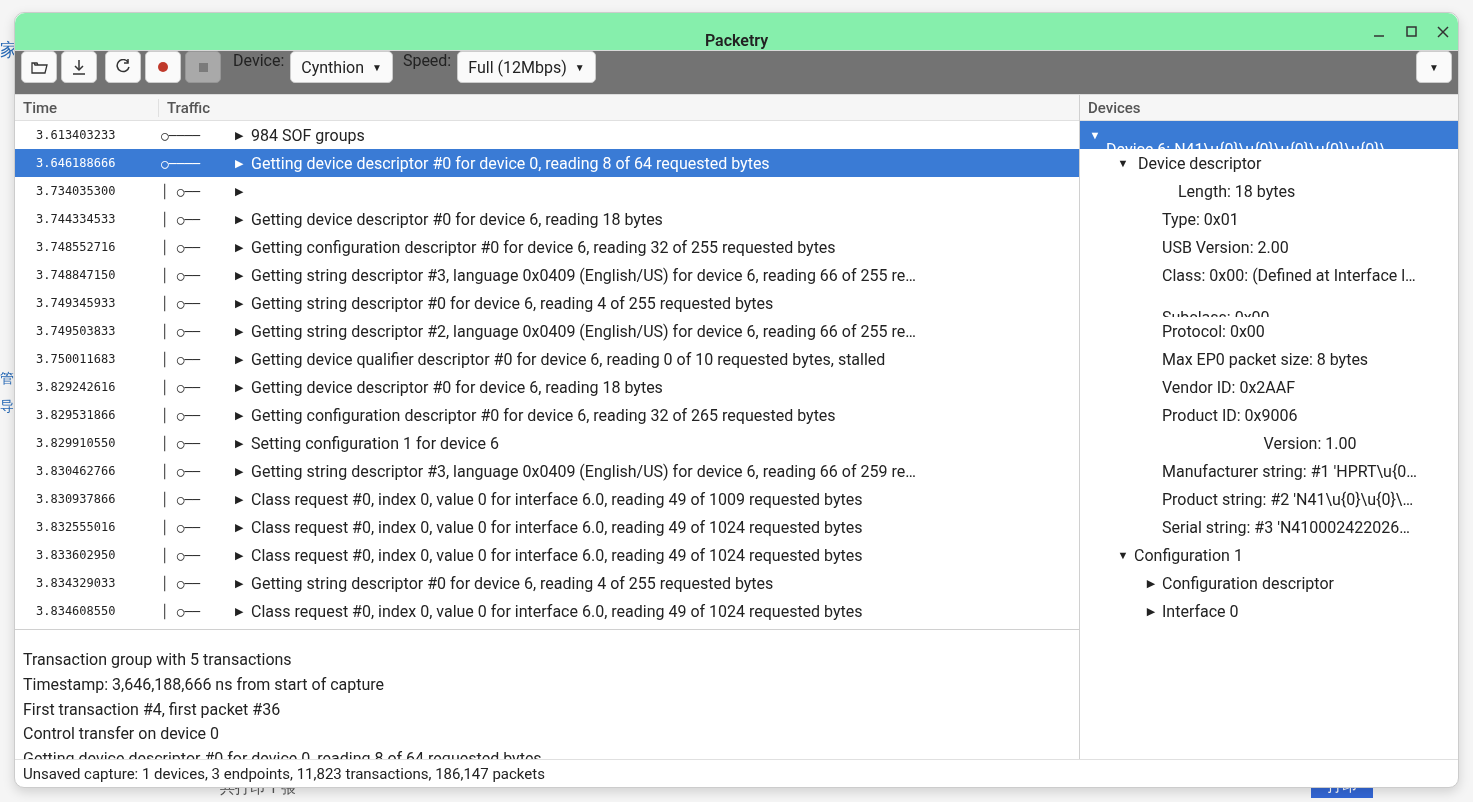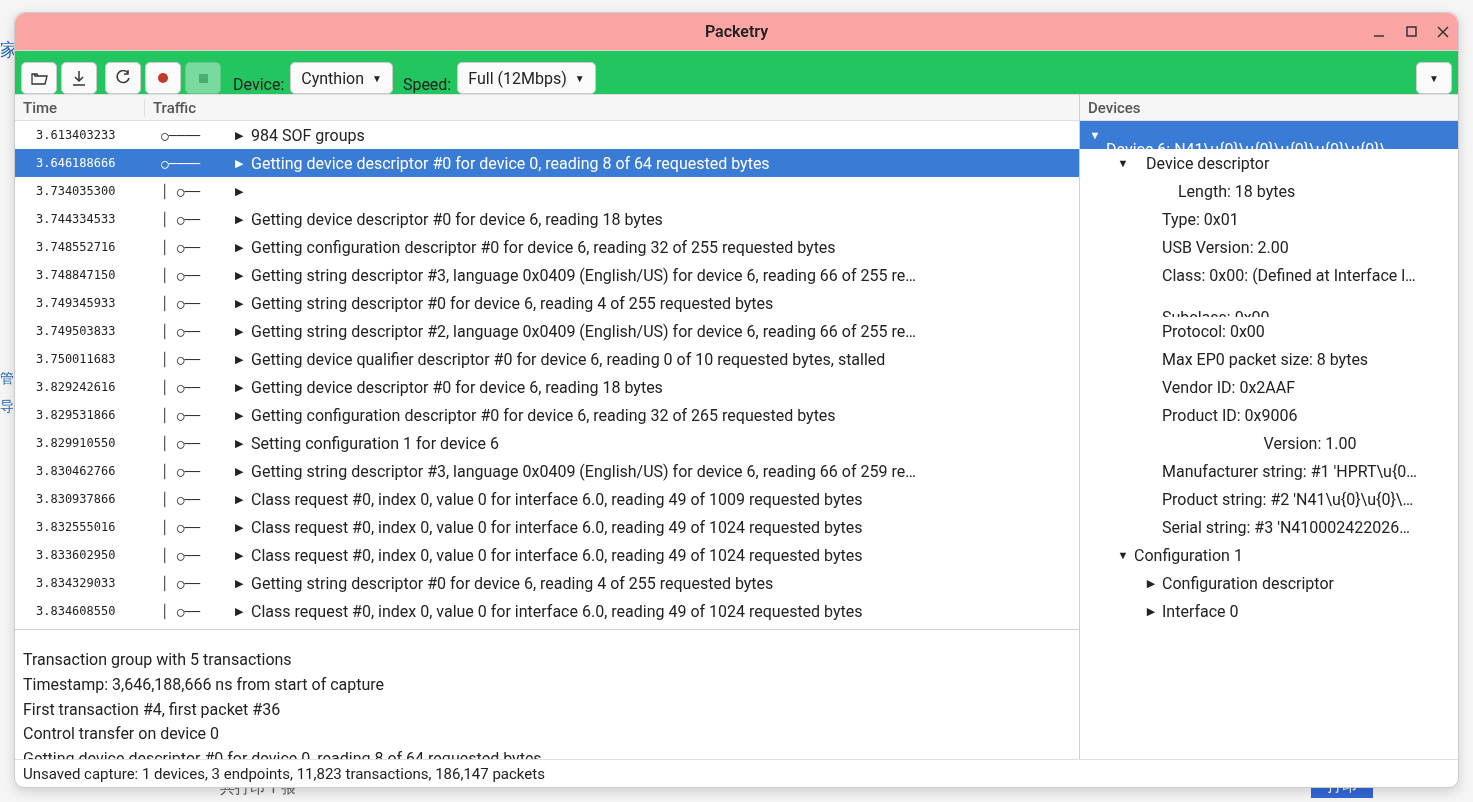--- a/index.html
+++ b/index.html
@@ -21,25 +21,25 @@
     height: 776px;
     background: #fff;
     border: 1px solid #ccc;
     border-radius: 10px;
     display: flex;
     flex-direction: column;
     box-shadow: 0 4px 12px rgba(0,0,0,0.15);
   }
   .titlebar {
     height: 38px;
-    background: #fca5a5;
+    background: #86efac;
     border-bottom: 1px solid #d8d8d8;
     border-radius: 10px 10px 0 0;
     display: flex;
-    align-items: center;
+    align-items: flex-end;
     justify-content: center;
     position: relative;
   }
   .titlebar-title {
     font-weight: 600;
     font-size: 16px;
   }
   .win-controls {
     position: absolute;
     right: 8px;
@@ -53,24 +53,24 @@
     width: 14px;
     height: 14px;
     display: inline-flex;
     align-items: center;
     justify-content: center;
     font-size: 14px;
     cursor: pointer;
   }
   .toolbar {
     height: 44px;
-    background: #22c55e;
+    background: #737373;
     border-bottom: 1px solid #ddd;
     display: flex;
-    align-items: flex-end;
+    align-items: flex-start;
     padding: 0 6px;
     gap: 6px;
   }
   .tb-group {
     display: flex;
     gap: 4px;
     padding-right: 2px;
   }
   .tb-btn {
     width: 36px;
@@ -123,21 +123,21 @@
     height: 26px;
     background: #f6f6f6;
     border-bottom: 1px solid #e0e0e0;
     display: flex;
     align-items: center;
     font-size: 15px;
     color: #555;
     font-weight: 500;
   }
   .th-time {
-    width: 130px;
+    width: 144px;
     padding-left: 8px;
     border-right: 1px solid #e0e0e0;
   }
   .th-traffic {
     padding-left: 8px;
   }
   .traffic-list {
     flex: 1;
     overflow-y: auto;
     overflow-x: hidden;
@@ -474,21 +474,21 @@
     </div>
     <div class="right-pane">
       <div class="devices-header">Devices</div>
       <div class="dev-tree" id="dev-tree">
           <div class="dev-row selected" style="padding-left: 8px;">
             <span class="dev-toggle">▼</span>
             <span style="margin-left: 4px; margin-top: 28px;">Device 6: N41\u{0}\u{0}\u{0}\u{0}\u{0}\…</span>
           </div>
           <div class="dev-row" style="padding-left: 36px;">
             <span class="dev-toggle">▼</span>
-            <span style="margin-left: 16px;">Device descriptor</span>
+            <span style="margin-left: 8px;">Device descriptor</span>
           </div>
           <div class="dev-row" style="padding-left: 64px;">
             <span class="dev-toggle"></span>
             <span style="margin-left: 20px;">Length: 18 bytes</span>
           </div>
           <div class="dev-row" style="padding-left: 64px;">
             <span class="dev-toggle"></span>
             <span style="margin-left: 4px;">Type: 0x01</span>
           </div>
           <div class="dev-row" style="padding-left: 64px;">

